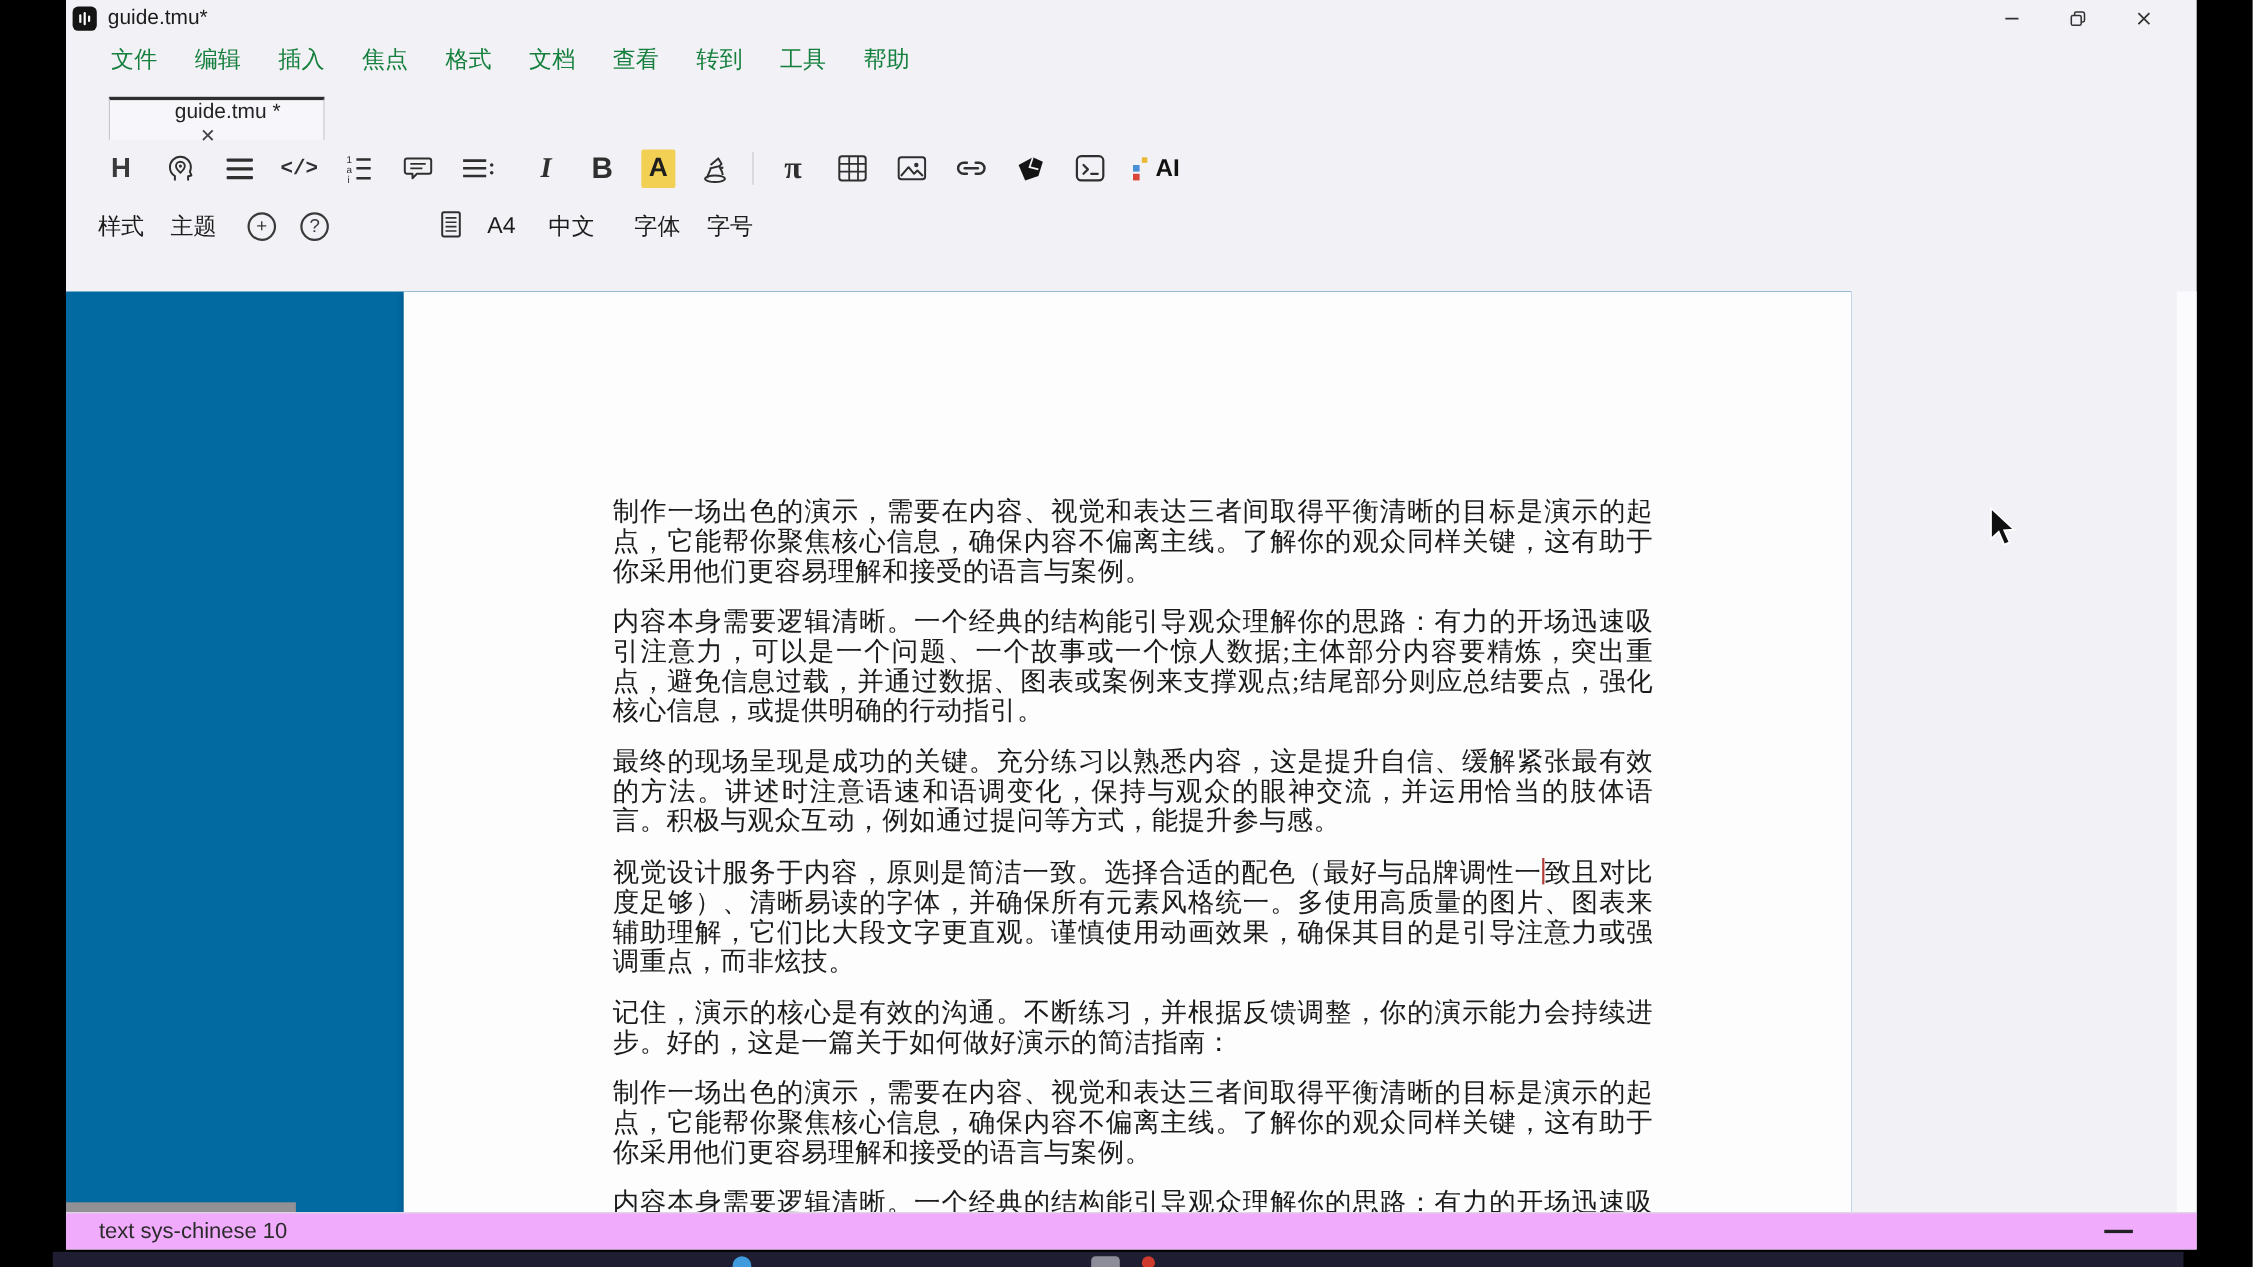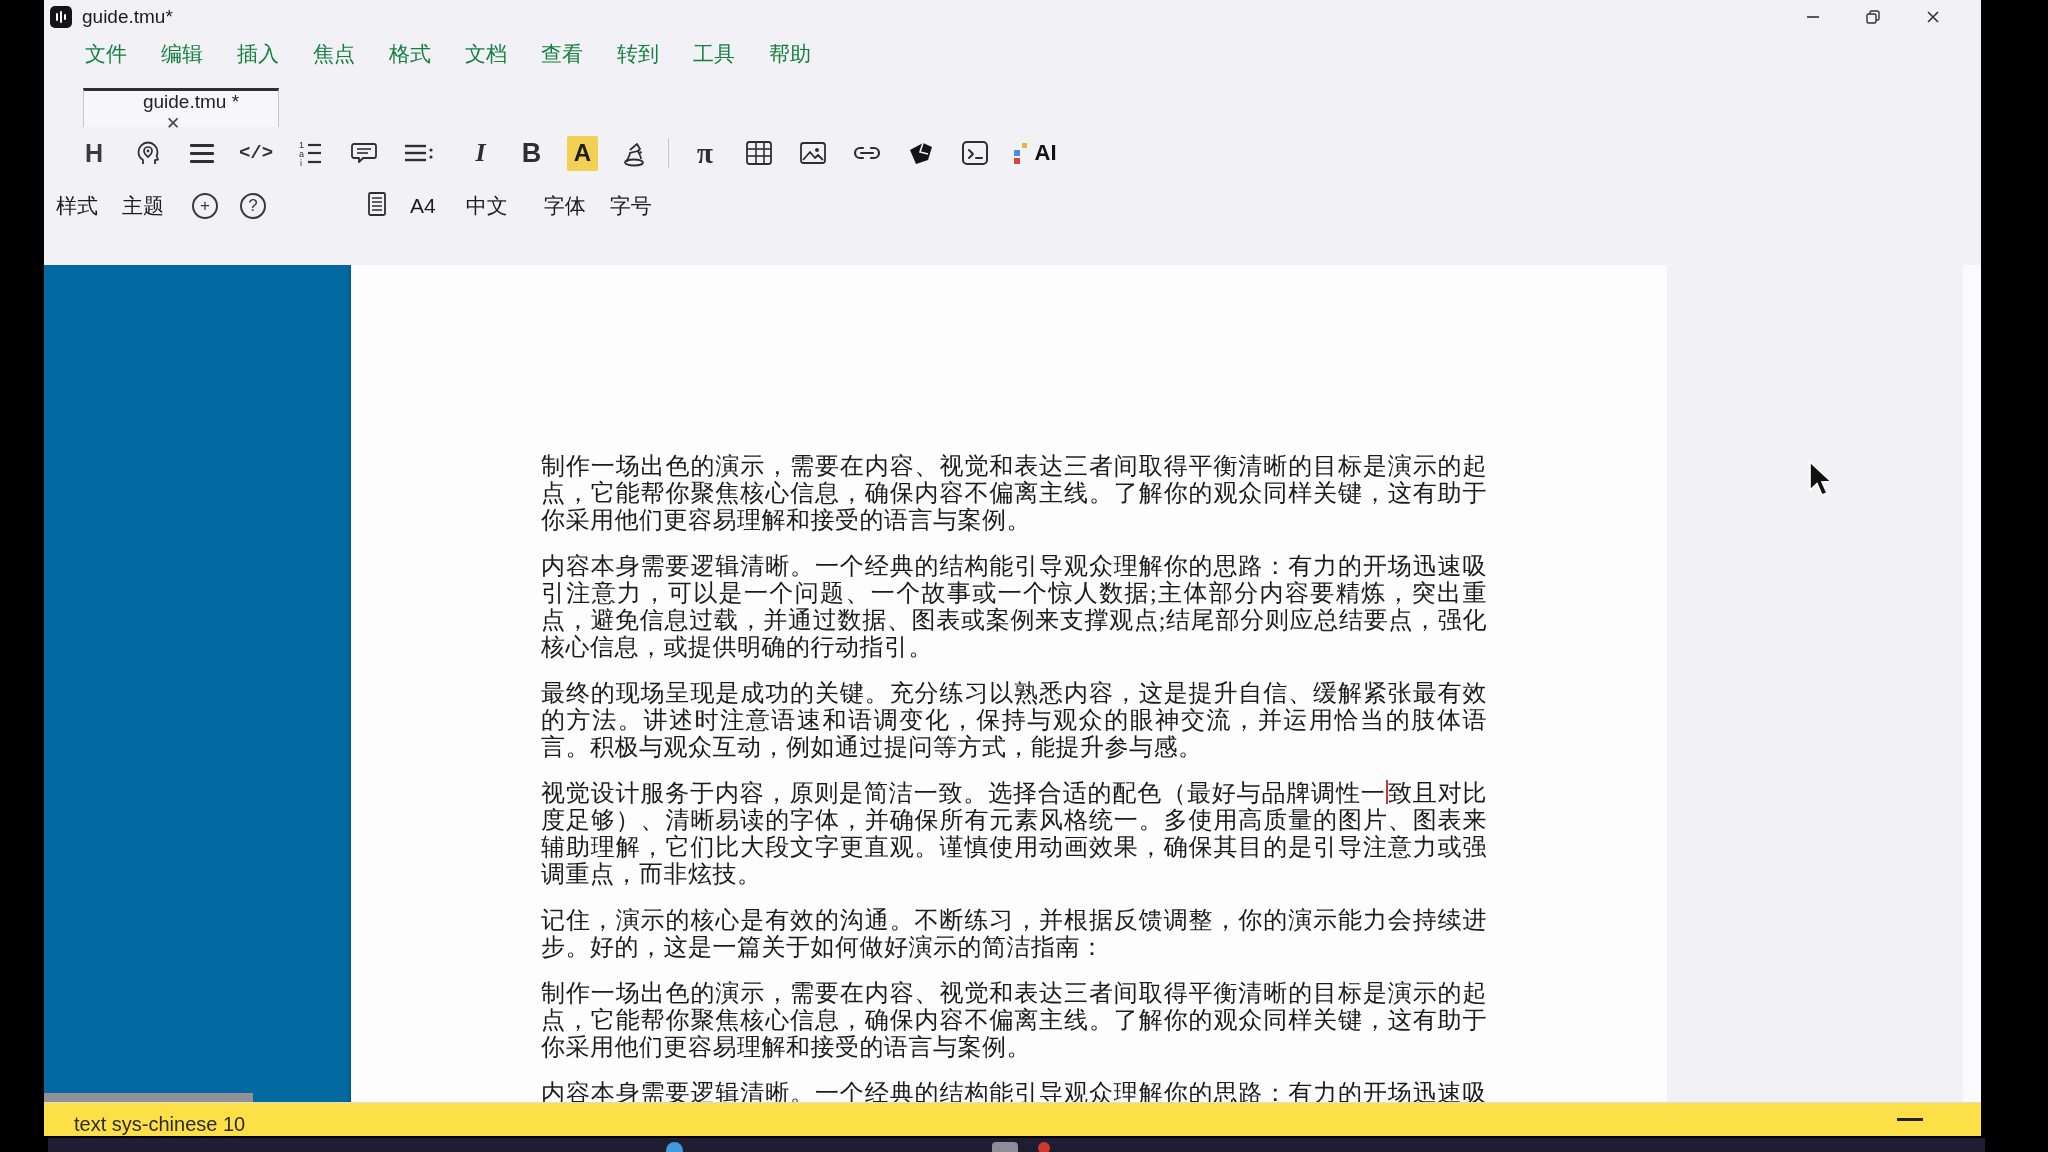--- a/index.html
+++ b/index.html
@@ -1,21 +1,21 @@
 <!DOCTYPE html>
 <html><head>
 <meta charset="utf-8">
 <style>
   * { box-sizing: border-box; margin: 0; padding: 0; }
   html,body { width:2048px; height:1152px; overflow:hidden; }
   body { font-family:"Liberation Sans", sans-serif; }
   #screen { position:relative; width:2048px; height:1152px; background:#000; overflow:hidden; }
 
   
-  #appwin { position:absolute; left:44px; top:0; width:1937px; height:1136px;
+  #appwin { position:absolute; left:60px; top:0; width:1937px; height:1136px;
             background:#f2f1f6; overflow:hidden; }
 
   
   .titlebar { position:relative; height:34px; display:flex; align-items:center; }
   .app-logo { width:22px; height:22px; margin-left:6px; background:#141414; border-radius:5px;
               display:flex; align-items:center; justify-content:center; gap:2px; }
   .app-logo i { display:block; width:2px; background:#fff; border-radius:1px; }
   .app-logo i:nth-child(1){height:8px;} .app-logo i:nth-child(2){height:12px;} .app-logo i:nth-child(3){height:6px;}
   .win-title { margin-left:10px; font-size:19px; color:#1b1b1b; }
   .win-controls { position:absolute; right:18px; top:0; height:34px; display:flex; }
@@ -48,41 +48,41 @@
           font-size:24px; font-weight:700; color:#1e1e1e; border-radius:2px; }
   .glyph-pi { font-family:"Liberation Serif", serif; font-size:29px; font-weight:700; }
   .tb-sep { width:1px; height:30px; background:#c8c7cc; margin:0 9px; flex:0 0 auto; }
   .ai-wrap { display:flex; align-items:center; gap:8px; }
   .ai-sq { display:flex; flex-direction:column; gap:2px; }
   .ai-sq i { width:6px; height:6px; display:block; }
   .ai-txt { font-size:22px; font-weight:700; color:#111; }
   .ulist-lines { display:flex; flex-direction:column; gap:5px; }
   .ulist-lines i { display:block; width:24px; height:3px; background:#2f2f2f; border-radius:1px; }
 
-  .toolbar2 { display:flex; align-items:center; height:48px; padding-left:12px; margin-top:6px; }
+  .toolbar2 { display:flex; align-items:center; height:48px; padding-left:29px; margin-top:6px; }
   .t2-item { font-size:21px; color:#1c1c1c; flex:0 0 auto; }
   .circ { width:26px; height:26px; border:2px solid #3a3a3a; border-radius:50%;
           display:flex; align-items:center; justify-content:center; font-size:17px; color:#3a3a3a; }
 
   
   .viewport { position:absolute; left:0; top:265px; width:1623px; height:837px;
               background:#0369a1; overflow:hidden; }
   .page { position:absolute; left:307px; top:0; width:1322px; height:900px; background:#fdfdfd;
           box-shadow:0 0 6px rgba(0,0,0,0.25); }
   .doc-content { padding:188px 186px 0 190px; font-family:"Liberation Serif", serif;
                  font-size:24px; line-height:27px; color:#1b1b1b; text-align:justify;
                  letter-spacing:0.5px; }
   .doc-content p { margin:0 0 19px 0; }
   .caret { display:inline-block; width:2px; height:24px; background:#b23b36; vertical-align:-3px; }
   .hscroll-thumb { position:absolute; left:0; bottom:0; width:209px; height:9px; background:#919094; }
   .vscroll { position:absolute; right:0; top:265px; width:18px; height:837px; background:#fbfbfd; }
 
   
   .statusbar { position:absolute; left:0; top:1102px; width:1937px; height:34px;
-               background:#fde047; border-top:1px solid #dddce1; display:flex; align-items:flex-end; }
+               background:#f0abfc; border-top:1px solid #dddce1; display:flex; align-items:center; }
   .status-text { margin-left:30px; font-size:20px; color:#2b2b2b; }
   .status-dash { position:absolute; right:58px; top:15px; width:26px; height:3px; background:#222; }
 
   
   #taskbar { position:absolute; left:48px; top:1138px; width:1937px; height:14px; background:#1e1d31; overflow:hidden; }
   .tb-ico { position:absolute; top:4px; }
   .tb-ico.blue { left:618px; width:17px; height:17px; border-radius:50%; background:#3f9bdc; }
   .tb-ico.graywin { left:944px; width:26px; height:14px; border-radius:4px; background:#8d8d99; }
   .tb-ico.red { left:990px; width:12px; height:12px; border-radius:50%; background:#d03a2e; }
 

